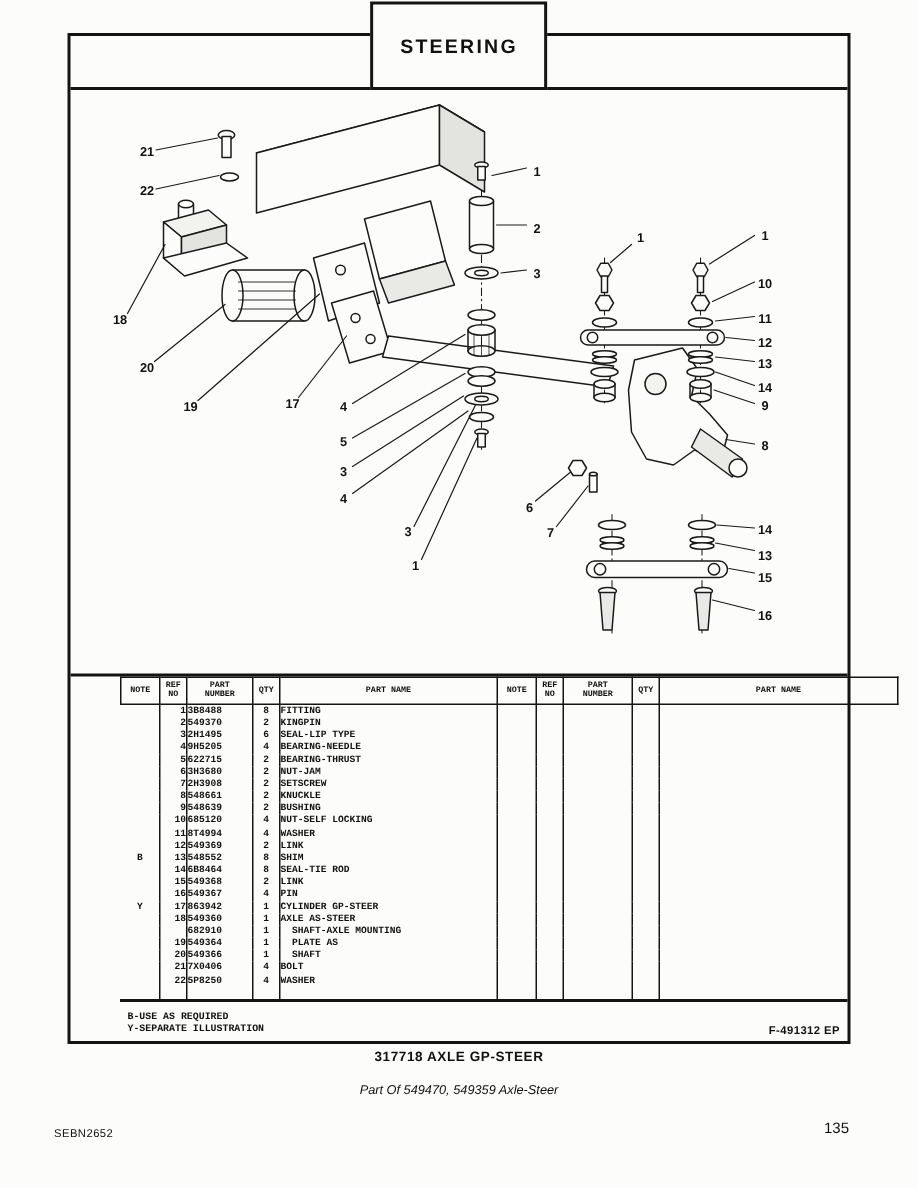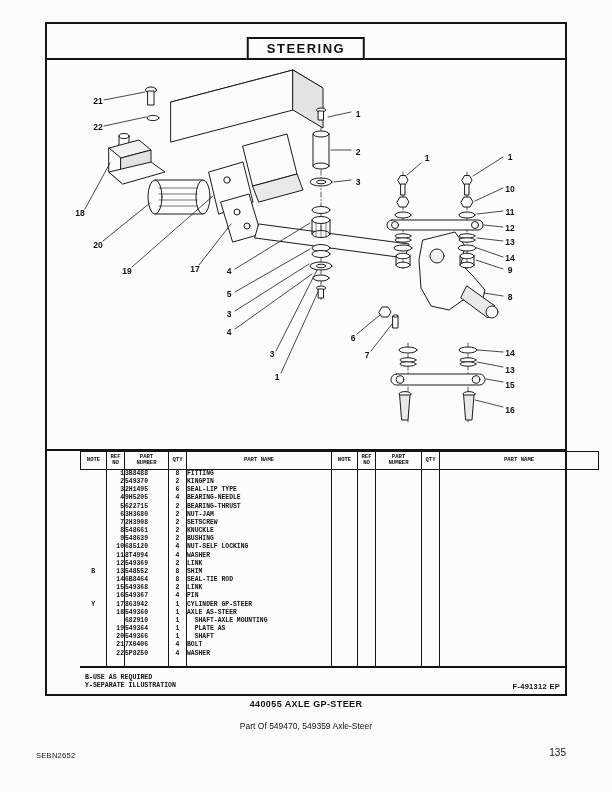--- a/index.html
+++ b/index.html
@@ -6,21 +6,21 @@
   html,body { width:612px; height:792px; background:#ffffff; }
   body { font-family:"Liberation Sans", sans-serif; color:#111; }
   .page { position:relative; width:612px; height:792px; background:#fcfcfa; overflow:hidden; }
 
   
   .frame { position:absolute; left:45px; top:22px; width:522px; height:674px; border:2px solid #141414; background:#fcfcfa; }
 
   
   .titlebar { position:relative; height:36px; border-bottom:2px solid #141414; }
   .title-box { position:absolute; left:50%; bottom:-2px; transform:translateX(-50%);
-    border:2px solid #141414; background:#fcfcfa; padding:2px 18px;
+    border:2px solid #141414; background:#fcfcfa; padding:20px 18px;
     font-size:13px; font-weight:bold; letter-spacing:1.5px; }
 
   
   .diagram { position:absolute; left:0; top:36px; width:518px; height:389px; }
   .diagram svg { display:block; }
   .co { font-family:"Liberation Sans", sans-serif; font-size:8.5px; font-weight:bold;
         text-anchor:middle; fill:#111; }
 
   
   .table-wrap { position:absolute; left:0; top:425px; width:518px; height:245px; border-top:2px solid #141414;
@@ -48,21 +48,21 @@
   
   .notes { height:28px; border-top:2px solid #141414; display:flex; justify-content:space-between;
     align-items:flex-end; padding:2px 5px 3px 5px; }
   .notes-left { font-family:"Liberation Mono", monospace; font-weight:bold; font-size:6.6px; line-height:1.3; }
   .fig-code { font-size:7.5px; font-weight:bold; letter-spacing:0.3px; }
 
   
   .caption { position:absolute; left:45px; width:522px; text-align:center; }
   .cap1 { top:699px; font-size:9px; font-weight:bold; letter-spacing:0.4px; }
   .cap2 { top:710px; font-size:8.5px; }
-  .cap3 { top:721px; font-size:8.5px; }
+  .cap3 { top:721px; font-size:8.5px;font-style:italic; }
   .doc-code { position:absolute; left:36px; top:751px; font-size:7.5px; letter-spacing:0.3px; }
   .page-num { position:absolute; right:46px; top:747px; font-size:10px; font-weight:normal; }
 </style>
 </head>
 <body>
 
 <div class="page">
   <div class="frame">
 
     <div class="titlebar">
@@ -625,17 +625,17 @@
       <div class="notes">
         <div class="notes-left">
           <div>B-USE AS REQUIRED</div>
           <div>Y-SEPARATE ILLUSTRATION</div>
         </div>
         <div class="fig-code">F-491312 EP</div>
       </div>
     </div>
   </div>
 
-  <div class="caption cap1">440055 AXLE GP-STEER</div>
+  <div class="caption cap1">317718 AXLE GP-STEER</div>
   <div class="caption cap3">Part Of 549470, 549359 Axle-Steer</div>
   <div class="doc-code">SEBN2652</div>
   <div class="page-num">135</div>
 </div>
 
 </body></html>

